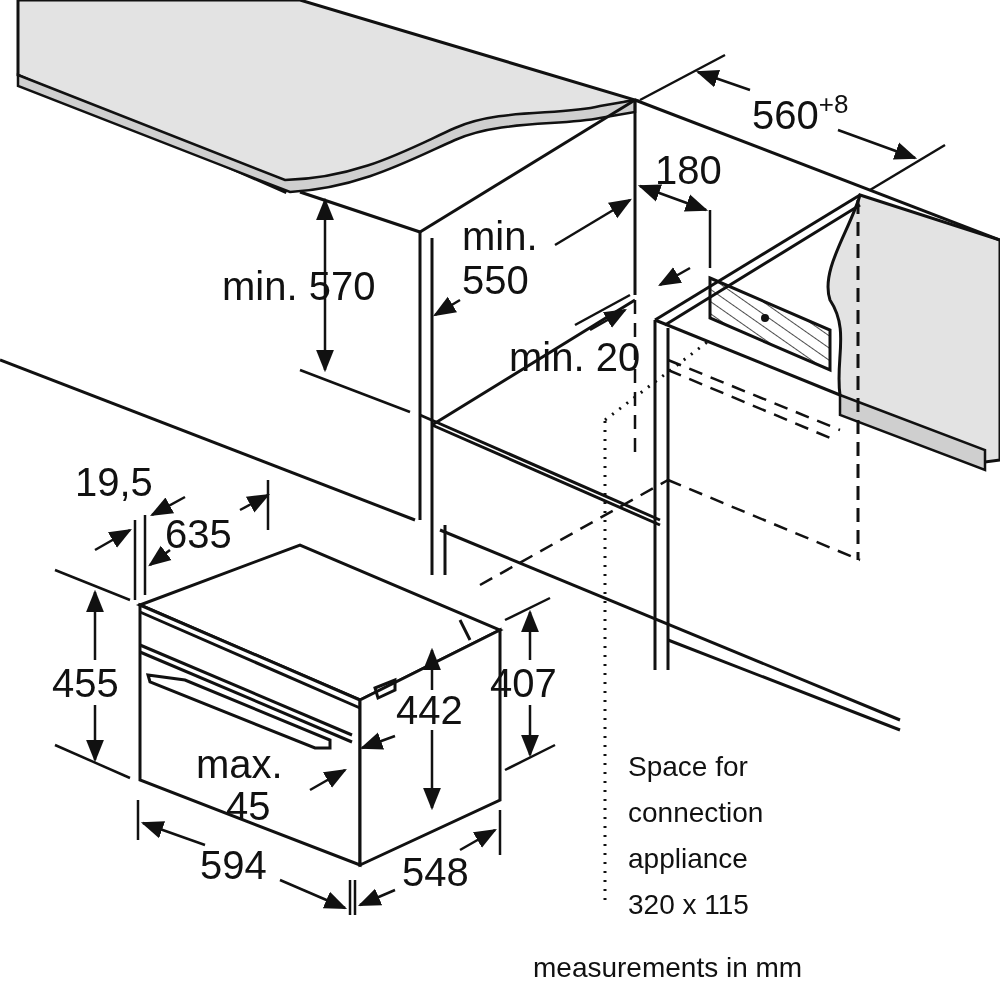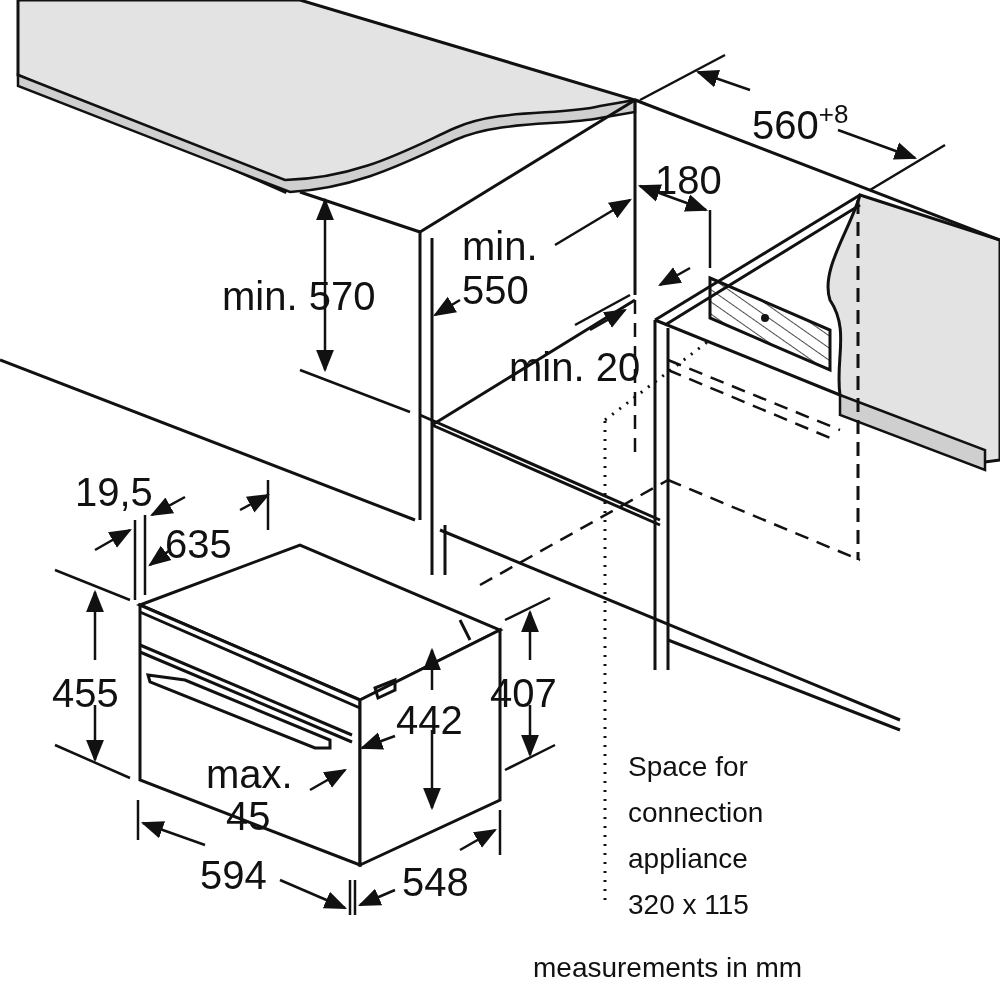--- a/index.html
+++ b/index.html
@@ -1,18 +1,18 @@
 <!DOCTYPE html>
 <html><head>
   <meta charset="utf-8">
   <style>
     html, body { margin: 0; padding: 0; background: #ffffff; }
     body { width: 1000px; height: 1000px; overflow: hidden; position: relative; font-family: "Liberation Sans", sans-serif; }
     #diagram { position: absolute; left: 0; top: 0; width: 1000px; height: 1000px; }
-    .lbl { position: absolute; color: #111; font-family: "Liberation Sans", sans-serif; font-size: 40px; line-height: 64px; white-space: nowrap; text-align: center; }
+    .lbl { position: absolute; color: #111; font-family: "Liberation Sans", sans-serif; font-size: 40px; line-height: 44px; white-space: nowrap; text-align: center; }
     .lbl sup { font-size: 26px; vertical-align: 16px; }
     .note { position: absolute; color: #111; font-family: "Liberation Sans", sans-serif; font-size: 28px; line-height: 46px; }
   </style>
 </head>
 <body>
 
 <svg id="diagram" viewBox="0 0 1000 1000" xmlns="http://www.w3.org/2000/svg">
   <defs>
     <marker id="arr" viewBox="0 0 10 10" refX="9" refY="5" markerWidth="9" markerHeight="9" orient="auto-start-reverse">
       <path d="M0,1 L10,5 L0,9 z" fill="#111"></path>
@@ -130,21 +130,21 @@
 <div class="lbl" style="left:655px;top:148px;">180</div>
 <div class="lbl" style="left:462px;top:214px;">min.</div>
 <div class="lbl" style="left:462px;top:258px;">550</div>
 <div class="lbl" style="left:222px;top:264px;">min. 570</div>
 <div class="lbl" style="left:493px;top:335px;margin-left:16px;">min. 20</div>
 <div class="lbl" style="left:75px;top:460px;">19,5</div>
 <div class="lbl" style="left:165px;top:512px;">635</div>
 <div class="lbl" style="left:52px;top:661px;">455</div>
 <div class="lbl" style="left:396px;top:688px;">442</div>
 <div class="lbl" style="left:490px;top:661px;">407</div>
-<div class="lbl" style="left:206px;top:742px;">max.</div>
+<div class="lbl" style="left:196px;top:742px;">max.</div>
 <div class="lbl" style="left:226px;top:784px;">45</div>
 <div class="lbl" style="left:200px;top:843px;">594</div>
 <div class="lbl" style="left:402px;top:850px;">548</div>
 
 <div class="note" style="left:628px;top:744px;">
   <div>Space for</div>
   <div>connection</div>
   <div>appliance</div>
   <div>320 x 115</div>
 </div>

